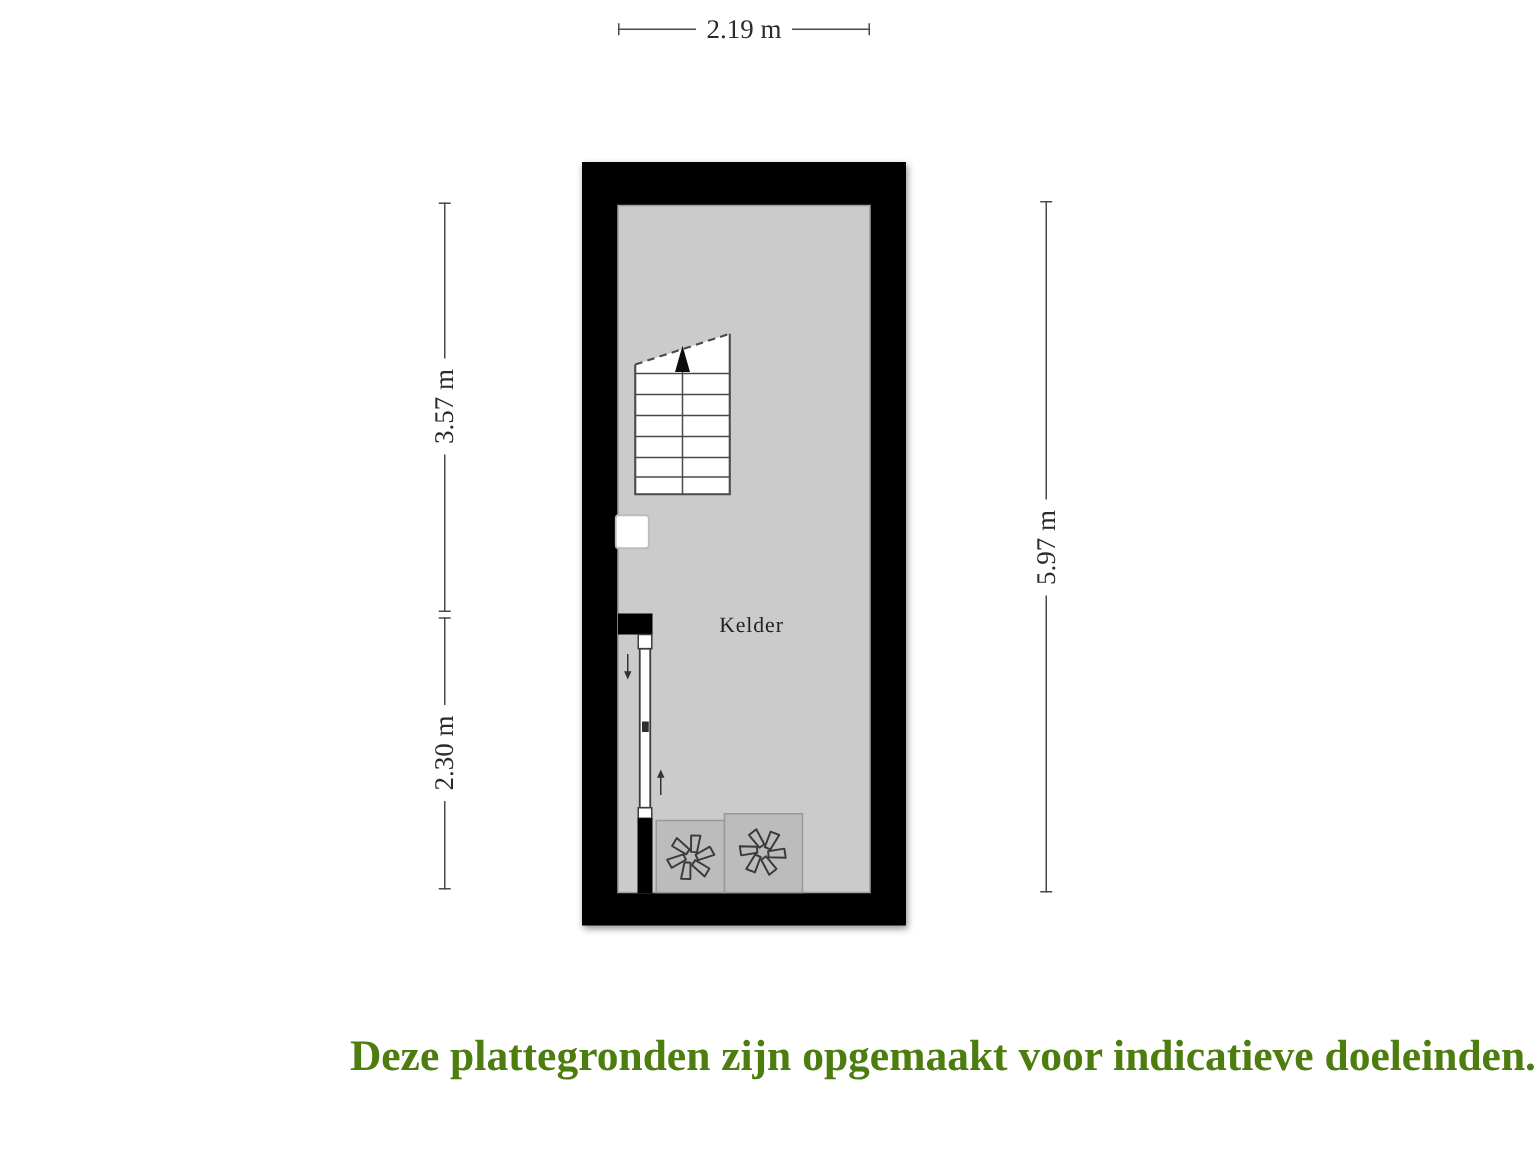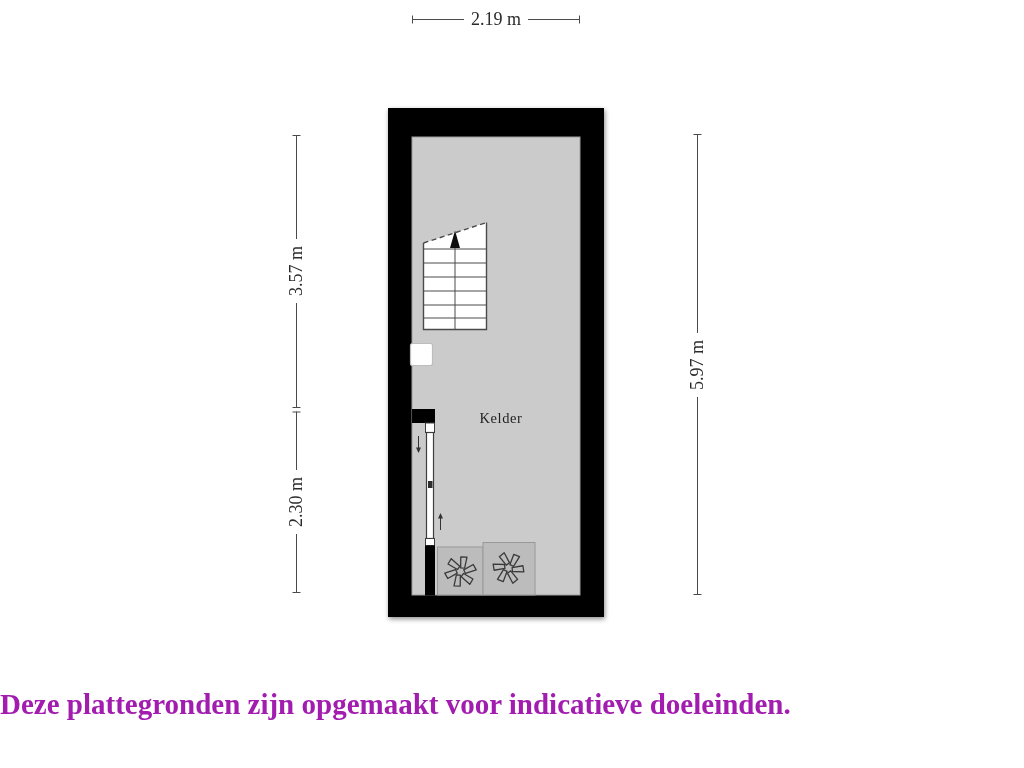--- a/index.html
+++ b/index.html
@@ -12,22 +12,22 @@
     position:absolute;font-size:18px;color:#2b2b2b;background:#ffffff;
     padding:0 7px;white-space:nowrap;line-height:22px;
     transform:translate(-50%,-50%);
   }
   .dim-label.vert{transform:translate(-50%,-50%) rotate(-90deg);}
   .room-label{
     position:absolute;font-size:14.5px;color:#1f1f1f;letter-spacing:.6px;
     transform:translate(-50%,-50%);white-space:nowrap;
   }
   .footer{
-    position:absolute;left:0;right:0;top:686px;text-align:left;
-    font-weight:bold;font-size:29px;line-height:36px;color:#a21caf;
+    position:absolute;left:0;right:0;top:686px;text-align:right;
+    font-weight:bold;font-size:29px;line-height:36px;color:#4d7c0f;
   }
 </style>
 </head>
 <body>
 
 <div class="canvas">
 
   <svg class="plan-svg" width="1024" height="768" viewBox="0 0 1024 768">
     <defs>
       <filter id="wallshadow" x="-10%" y="-10%" width="120%" height="120%">

